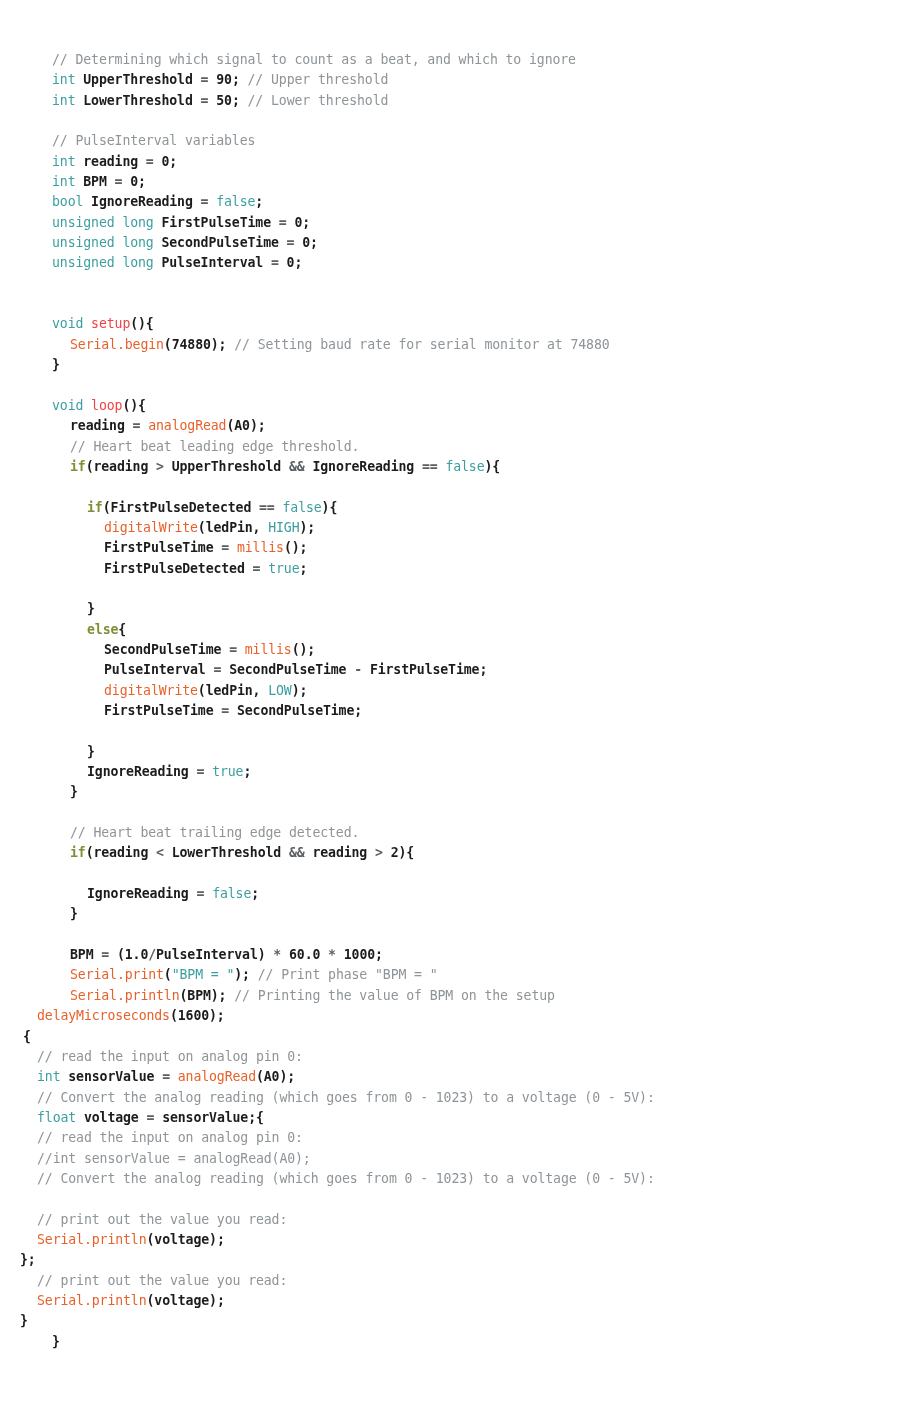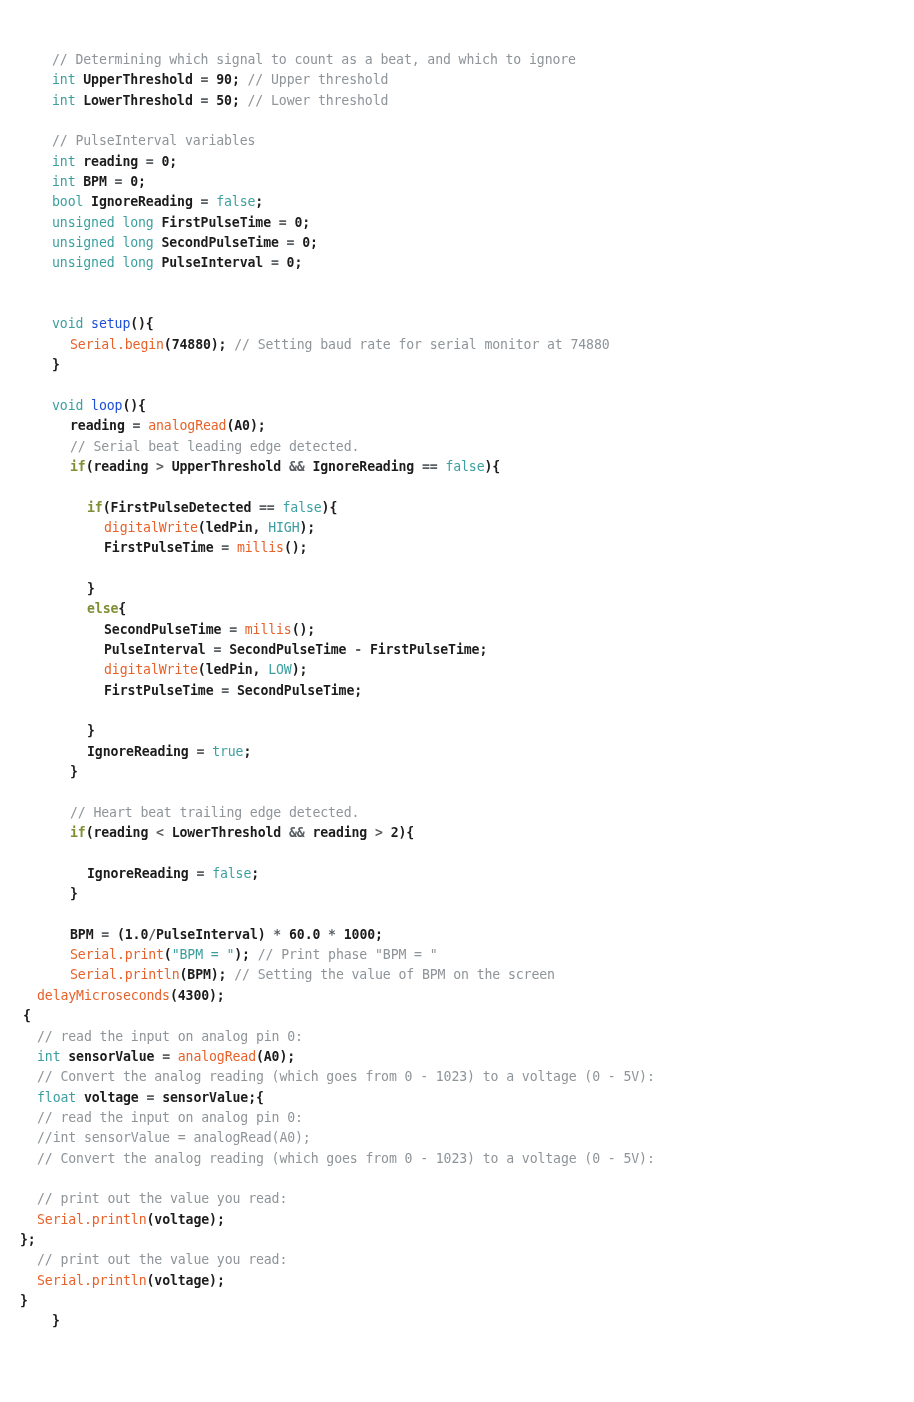--- a/index.html
+++ b/index.html
@@ -37,21 +37,21 @@
     left: 0px;
     top: 50px;
     width: 914px;
   }
   
   .t-plain   { color: #1c1c1c; font-weight: bold; }
   .t-kw      { color: #3c9f9f; }
   .t-const   { color: #3c9f9f; }
   .t-str     { color: #3c9f9f; }
   .t-func    { color: #e8612a; }
-  .t-fname   { color: #1d4ed8; }
+  .t-fname   { color: #ef4444; }
   .t-ctrl    { color: #7f8f34; font-weight: bold; }
   .t-comment { color: #8e9498; }
   .t-num     { color: #1c1c1c; font-weight: bold; }
   .t-punc    { color: #1c1c1c; font-weight: bold; }
   .t-op      { color: #5a5f63; font-weight: bold; }
 </style>
 </head>
 <body>
 
 <div id="code-listing">
@@ -68,48 +68,49 @@
       <div class="code-line"><span style="display: inline-block; width: 52px;"></span><span class="t-kw">unsigned long</span><span class="t-plain"> SecondPulseTime </span><span class="t-op">=</span><span class="t-num"> 0</span><span class="t-punc">;</span></div>
       <div class="code-line"><span style="display: inline-block; width: 52px;"></span><span class="t-kw">unsigned long</span><span class="t-plain"> PulseInterval </span><span class="t-op">=</span><span class="t-num"> 0</span><span class="t-punc">;</span></div>
       <div class="code-line"><span style="display: inline-block; width: 52px;"></span></div>
       <div class="code-line"><span style="display: inline-block; width: 52px;"></span></div>
       <div class="code-line"><span style="display: inline-block; width: 52px;"></span><span class="t-kw">void</span><span class="t-fname"> setup</span><span class="t-punc">(){</span></div>
       <div class="code-line"><span style="display: inline-block; width: 70px;"></span><span class="t-func">Serial.begin</span><span class="t-punc">(</span><span class="t-num">74880</span><span class="t-punc">);</span><span class="t-comment"> // Setting baud rate for serial monitor at 74880</span></div>
       <div class="code-line"><span style="display: inline-block; width: 52px;"></span><span class="t-punc">}</span></div>
       <div class="code-line"><span style="display: inline-block; width: 52px;"></span></div>
       <div class="code-line"><span style="display: inline-block; width: 52px;"></span><span class="t-kw">void</span><span class="t-fname"> loop</span><span class="t-punc">(){</span></div>
       <div class="code-line"><span style="display: inline-block; width: 70px;"></span><span class="t-plain">reading </span><span class="t-op">=</span><span class="t-func"> analogRead</span><span class="t-punc">(</span><span class="t-plain">A0</span><span class="t-punc">);</span></div>
-      <div class="code-line"><span style="display: inline-block; width: 70px;"></span><span class="t-comment">// Serial beat leading edge detected.</span></div>
+      <div class="code-line"><span style="display: inline-block; width: 70px;"></span><span class="t-comment">// Heart beat leading edge threshold.</span></div>
       <div class="code-line"><span style="display: inline-block; width: 70px;"></span><span class="t-ctrl">if</span><span class="t-punc">(</span><span class="t-plain">reading </span><span class="t-op">&gt;</span><span class="t-plain"> UpperThreshold </span><span class="t-op">&amp;&amp;</span><span class="t-plain"> IgnoreReading </span><span class="t-op">==</span><span class="t-const"> false</span><span class="t-punc">){</span></div>
       <div class="code-line"><span style="display: inline-block; width: 70px;"></span></div>
       <div class="code-line"><span style="display: inline-block; width: 87px;"></span><span class="t-ctrl">if</span><span class="t-punc">(</span><span class="t-plain">FirstPulseDetected </span><span class="t-op">==</span><span class="t-const"> false</span><span class="t-punc">){</span></div>
       <div class="code-line"><span style="display: inline-block; width: 104px;"></span><span class="t-func">digitalWrite</span><span class="t-punc">(</span><span class="t-plain">ledPin, </span><span class="t-const">HIGH</span><span class="t-punc">);</span></div>
       <div class="code-line"><span style="display: inline-block; width: 104px;"></span><span class="t-plain">FirstPulseTime </span><span class="t-op">=</span><span class="t-func"> millis</span><span class="t-punc">();</span></div>
+      <div class="code-line"><span style="display: inline-block; width: 104px;"></span><span class="t-plain">FirstPulseDetected </span><span class="t-op">=</span><span class="t-const"> true</span><span class="t-punc">;</span></div>
       <div class="code-line"><span style="display: inline-block; width: 104px;"></span></div>
       <div class="code-line"><span style="display: inline-block; width: 87px;"></span><span class="t-punc">}</span></div>
       <div class="code-line"><span style="display: inline-block; width: 87px;"></span><span class="t-ctrl">else</span><span class="t-punc">{</span></div>
       <div class="code-line"><span style="display: inline-block; width: 104px;"></span><span class="t-plain">SecondPulseTime </span><span class="t-op">=</span><span class="t-func"> millis</span><span class="t-punc">();</span></div>
       <div class="code-line"><span style="display: inline-block; width: 104px;"></span><span class="t-plain">PulseInterval </span><span class="t-op">=</span><span class="t-plain"> SecondPulseTime </span><span class="t-op">-</span><span class="t-plain"> FirstPulseTime</span><span class="t-punc">;</span></div>
       <div class="code-line"><span style="display: inline-block; width: 104px;"></span><span class="t-func">digitalWrite</span><span class="t-punc">(</span><span class="t-plain">ledPin, </span><span class="t-const">LOW</span><span class="t-punc">);</span></div>
       <div class="code-line"><span style="display: inline-block; width: 104px;"></span><span class="t-plain">FirstPulseTime </span><span class="t-op">=</span><span class="t-plain"> SecondPulseTime</span><span class="t-punc">;</span></div>
       <div class="code-line"><span style="display: inline-block; width: 104px;"></span></div>
       <div class="code-line"><span style="display: inline-block; width: 87px;"></span><span class="t-punc">}</span></div>
       <div class="code-line"><span style="display: inline-block; width: 87px;"></span><span class="t-plain">IgnoreReading </span><span class="t-op">=</span><span class="t-const"> true</span><span class="t-punc">;</span></div>
       <div class="code-line"><span style="display: inline-block; width: 70px;"></span><span class="t-punc">}</span></div>
       <div class="code-line"><span style="display: inline-block; width: 70px;"></span></div>
       <div class="code-line"><span style="display: inline-block; width: 70px;"></span><span class="t-comment">// Heart beat trailing edge detected.</span></div>
       <div class="code-line"><span style="display: inline-block; width: 70px;"></span><span class="t-ctrl">if</span><span class="t-punc">(</span><span class="t-plain">reading </span><span class="t-op">&lt;</span><span class="t-plain"> LowerThreshold </span><span class="t-op">&amp;&amp;</span><span class="t-plain"> reading </span><span class="t-op">&gt;</span><span class="t-num"> 2</span><span class="t-punc">){</span></div>
       <div class="code-line"><span style="display: inline-block; width: 70px;"></span></div>
       <div class="code-line"><span style="display: inline-block; width: 87px;"></span><span class="t-plain">IgnoreReading </span><span class="t-op">=</span><span class="t-const"> false</span><span class="t-punc">;</span></div>
       <div class="code-line"><span style="display: inline-block; width: 70px;"></span><span class="t-punc">}</span></div>
       <div class="code-line"><span style="display: inline-block; width: 70px;"></span></div>
       <div class="code-line"><span style="display: inline-block; width: 70px;"></span><span class="t-plain">BPM </span><span class="t-op">=</span><span class="t-punc"> (</span><span class="t-num">1.0</span><span class="t-op">/</span><span class="t-plain">PulseInterval</span><span class="t-punc">) </span><span class="t-op">*</span><span class="t-num"> 60.0 </span><span class="t-op">*</span><span class="t-num"> 1000</span><span class="t-punc">;</span></div>
       <div class="code-line"><span style="display: inline-block; width: 70px;"></span><span class="t-func">Serial.print</span><span class="t-punc">(</span><span class="t-str">"BPM = "</span><span class="t-punc">);</span><span class="t-comment"> // Print phase "BPM = "</span></div>
-      <div class="code-line"><span style="display: inline-block; width: 70px;"></span><span class="t-func">Serial.println</span><span class="t-punc">(</span><span class="t-plain">BPM</span><span class="t-punc">);</span><span class="t-comment"> // Setting the value of BPM on the screen</span></div>
-      <div class="code-line"><span style="display: inline-block; width: 37px;"></span><span class="t-func">delayMicroseconds</span><span class="t-punc">(</span><span class="t-num">4300</span><span class="t-punc">);</span></div>
+      <div class="code-line"><span style="display: inline-block; width: 70px;"></span><span class="t-func">Serial.println</span><span class="t-punc">(</span><span class="t-plain">BPM</span><span class="t-punc">);</span><span class="t-comment"> // Printing the value of BPM on the setup</span></div>
+      <div class="code-line"><span style="display: inline-block; width: 37px;"></span><span class="t-func">delayMicroseconds</span><span class="t-punc">(</span><span class="t-num">1600</span><span class="t-punc">);</span></div>
       <div class="code-line"><span style="display: inline-block; width: 23px;"></span><span class="t-punc">{</span></div>
       <div class="code-line"><span style="display: inline-block; width: 37px;"></span><span class="t-comment">// read the input on analog pin 0:</span></div>
       <div class="code-line"><span style="display: inline-block; width: 37px;"></span><span class="t-kw">int</span><span class="t-plain"> sensorValue </span><span class="t-op">=</span><span class="t-func"> analogRead</span><span class="t-punc">(</span><span class="t-plain">A0</span><span class="t-punc">);</span></div>
       <div class="code-line"><span style="display: inline-block; width: 37px;"></span><span class="t-comment">// Convert the analog reading (which goes from 0 - 1023) to a voltage (0 - 5V):</span></div>
       <div class="code-line"><span style="display: inline-block; width: 37px;"></span><span class="t-kw">float</span><span class="t-plain"> voltage </span><span class="t-op">=</span><span class="t-plain"> sensorValue</span><span class="t-punc">;{</span></div>
       <div class="code-line"><span style="display: inline-block; width: 37px;"></span><span class="t-comment">// read the input on analog pin 0:</span></div>
       <div class="code-line"><span style="display: inline-block; width: 37px;"></span><span class="t-comment">//int sensorValue = analogRead(A0);</span></div>
       <div class="code-line"><span style="display: inline-block; width: 37px;"></span><span class="t-comment">// Convert the analog reading (which goes from 0 - 1023) to a voltage (0 - 5V):</span></div>
       <div class="code-line"><span style="display: inline-block; width: 37px;"></span></div>
       <div class="code-line"><span style="display: inline-block; width: 37px;"></span><span class="t-comment">// print out the value you read:</span></div>

